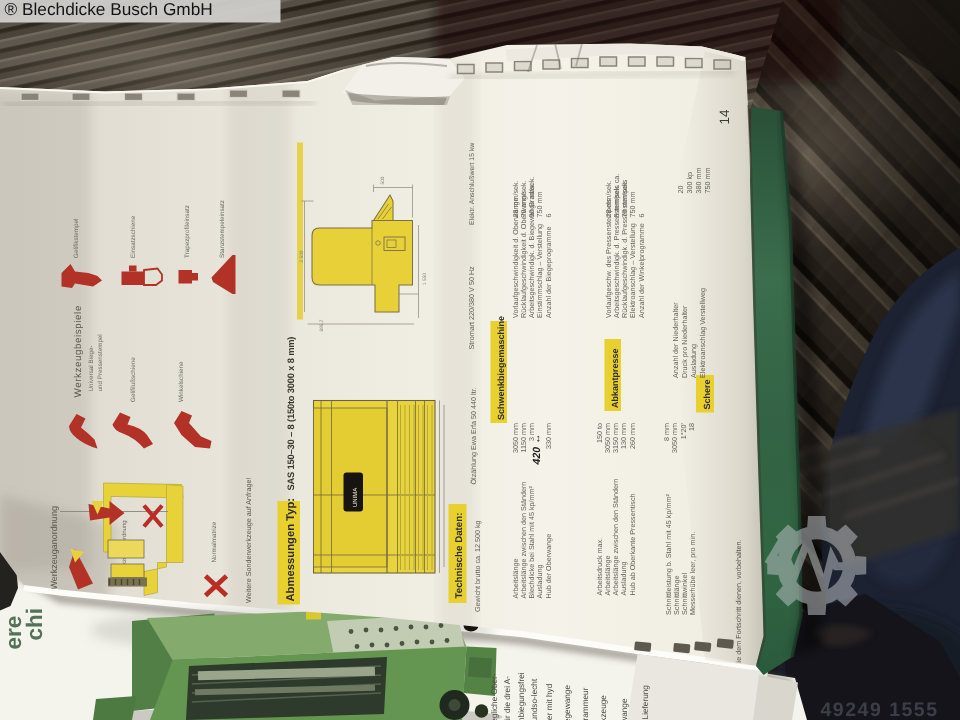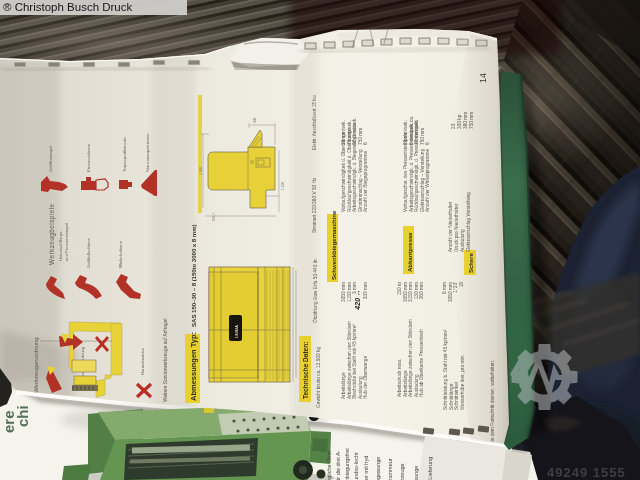--- a/index.html
+++ b/index.html
@@ -430,14 +430,14 @@
       </g>
 
 <g opacity="0.55" fill="#b7bcc0">
   <path fill-rule="evenodd" d="M544.5,350.5 A26.5,26.5 0 1 0 544.5,403.5 A26.5,26.5 0 1 0 544.5,350.5 Z M544.5,359.5 A17.5,17.5 0 1 1 544.5,394.5 A17.5,17.5 0 1 1 544.5,359.5 Z"></path>
   <path d="M538.1,351.3 L538.7,344.0 L550.3,344.0 L550.9,351.3 Z M558.1,354.3 L563.7,349.6 L571.9,357.8 L567.2,363.4 Z M570.2,370.6 L577.5,371.2 L577.5,382.8 L570.2,383.4 Z M567.2,390.6 L571.9,396.2 L563.7,404.4 L558.1,399.7 Z M550.9,402.7 L550.3,410.0 L538.7,410.0 L538.1,402.7 Z M530.9,399.7 L525.3,404.4 L517.1,396.2 L521.8,390.6 Z M518.8,383.4 L511.5,382.8 L511.5,371.2 L518.8,370.6 Z M521.8,363.4 L517.1,357.8 L525.3,349.6 L530.9,354.3 Z"></path>
   <path d="M512,376 L520,362.5 L529.5,384 L538.5,360.5 L549.5,391.5 L554.5,371.5 L557.5,377.5 L573,377.5" fill="none" stroke="#b7bcc0" stroke-width="5.2" stroke-linejoin="miter" stroke-linecap="butt"></path>
 </g>
 
 <text x="547" y="477" font-size="13" font-weight="bold" fill="#7a8090" opacity="0.38" letter-spacing="1">49249 1555</text>
 </svg>
-<div class="wm">® Christoph Busch Druck</div>
+<div class="wm">® Blechdicke Busch GmbH</div>
 </div>
 
 </body></html>

